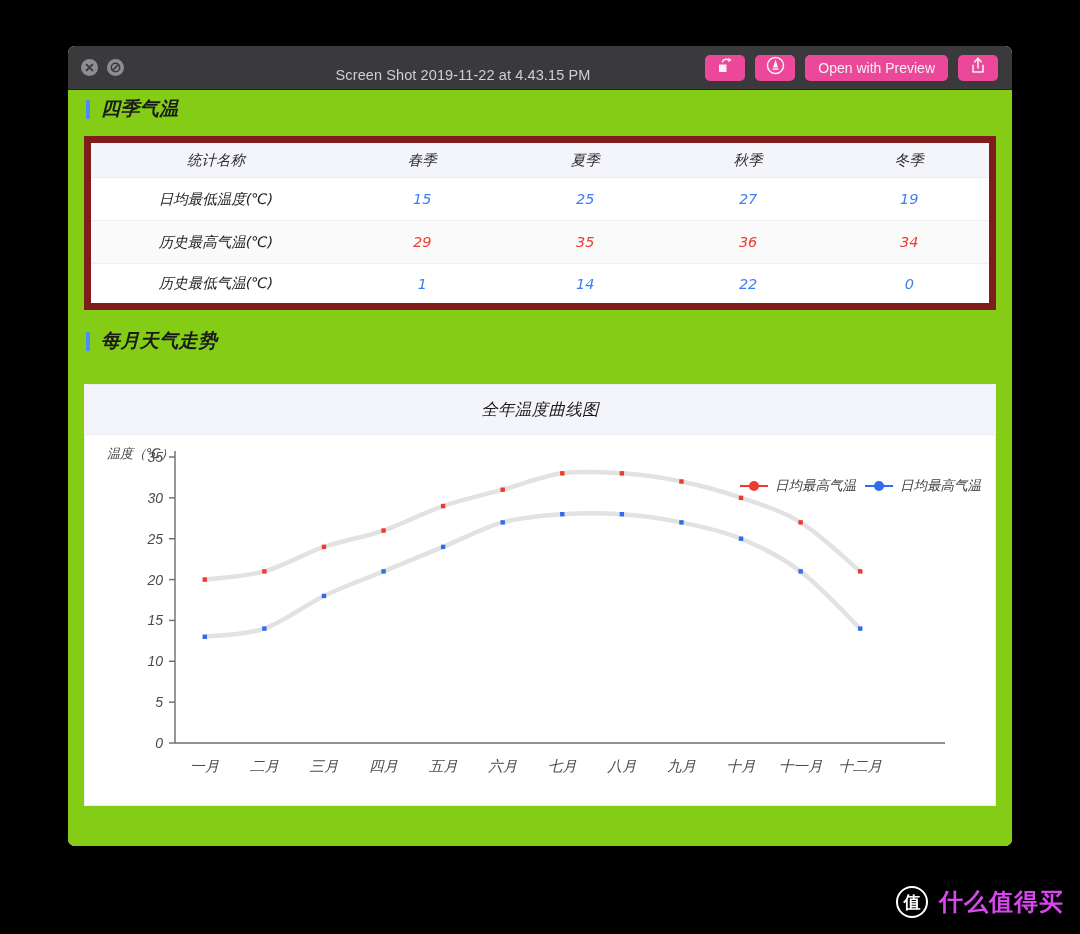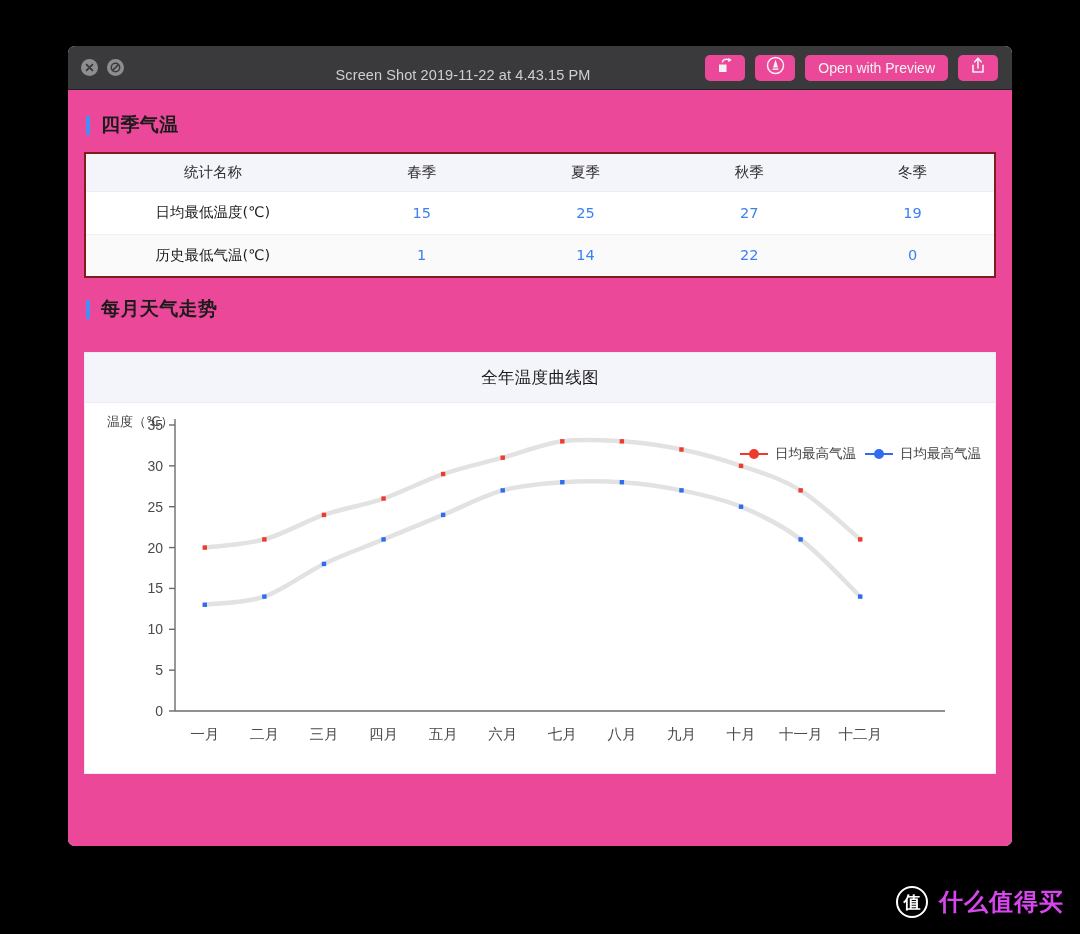--- a/index.html
+++ b/index.html
@@ -66,23 +66,24 @@
     display: flex; align-items: center; justify-content: center;
     color: #f2f2f2;
     cursor: default;
   }
   .tb-btn.icon { width: 40px; }
   .tb-btn.text { padding: 0 13px; font-size: 14px; }
 
   
   .page {
     height: calc(100% - 44px);
-    background: #ec4899;
-    padding: 18px 16px 0 16px;
+    background: #84cc16;
+    padding: 2px 16px 0 16px;
     overflow: hidden;
+    font-style: italic;
   }
 
   .sec-head {
     display: flex; align-items: center;
     gap: 11px;
     padding: 4px 0 14px 2px;
   }
   .sec-bar {
     width: 4px; height: 19px;
     background: #4a8df8;
@@ -94,21 +95,21 @@
     color: #1b1b1b;
     font-weight: 600;
     font-family: "DejaVu Sans", "Liberation Sans", sans-serif;
     letter-spacing: .4px;
   }
 
   
   table.stats {
     width: 100%;
     border-collapse: collapse;
-    border: 2px solid #7f1d1d;
+    border: 7px solid #7f1d1d;
     table-layout: fixed;
   }
   table.stats th {
     background: #f4f4fb;
     font-size: 14.5px;
     font-weight: 500;
     color: #2d2d2d;
     height: 38px;
     border-bottom: 1px solid #ececf2;
     text-align: center;
@@ -266,20 +267,27 @@
           <th style="width:18%">冬季</th>
         </tr>
       </thead>
       <tbody>
         <tr>
           <td class="rowlabel">日均最低温度(℃)</td>
           <td class="v-lo">15</td>
           <td class="v-lo">25</td>
           <td class="v-lo">27</td>
           <td class="v-lo">19</td>
+        </tr>
+        <tr>
+          <td class="rowlabel">历史最高气温(℃)</td>
+          <td class="v-hi">29</td>
+          <td class="v-hi">35</td>
+          <td class="v-hi">36</td>
+          <td class="v-hi">34</td>
         </tr>
         <tr>
           <td class="rowlabel">历史最低气温(℃)</td>
           <td class="v-lo">1</td>
           <td class="v-lo">14</td>
           <td class="v-lo">22</td>
           <td class="v-lo">0</td>
         </tr>
       </tbody>
     </table>

